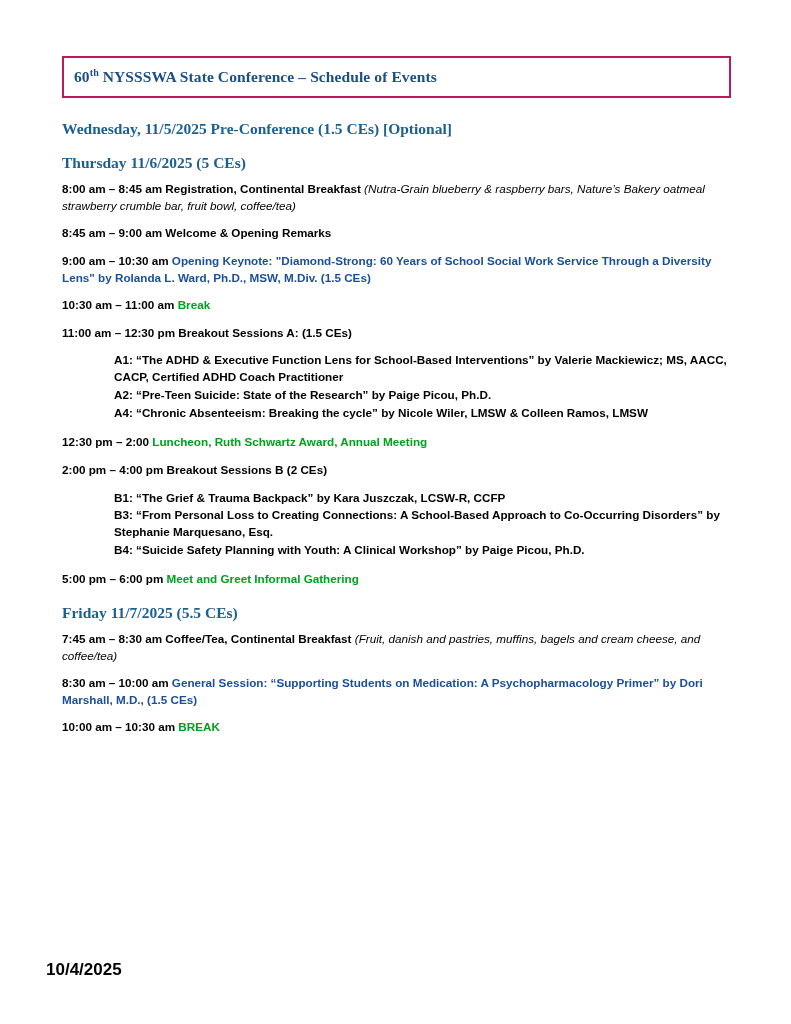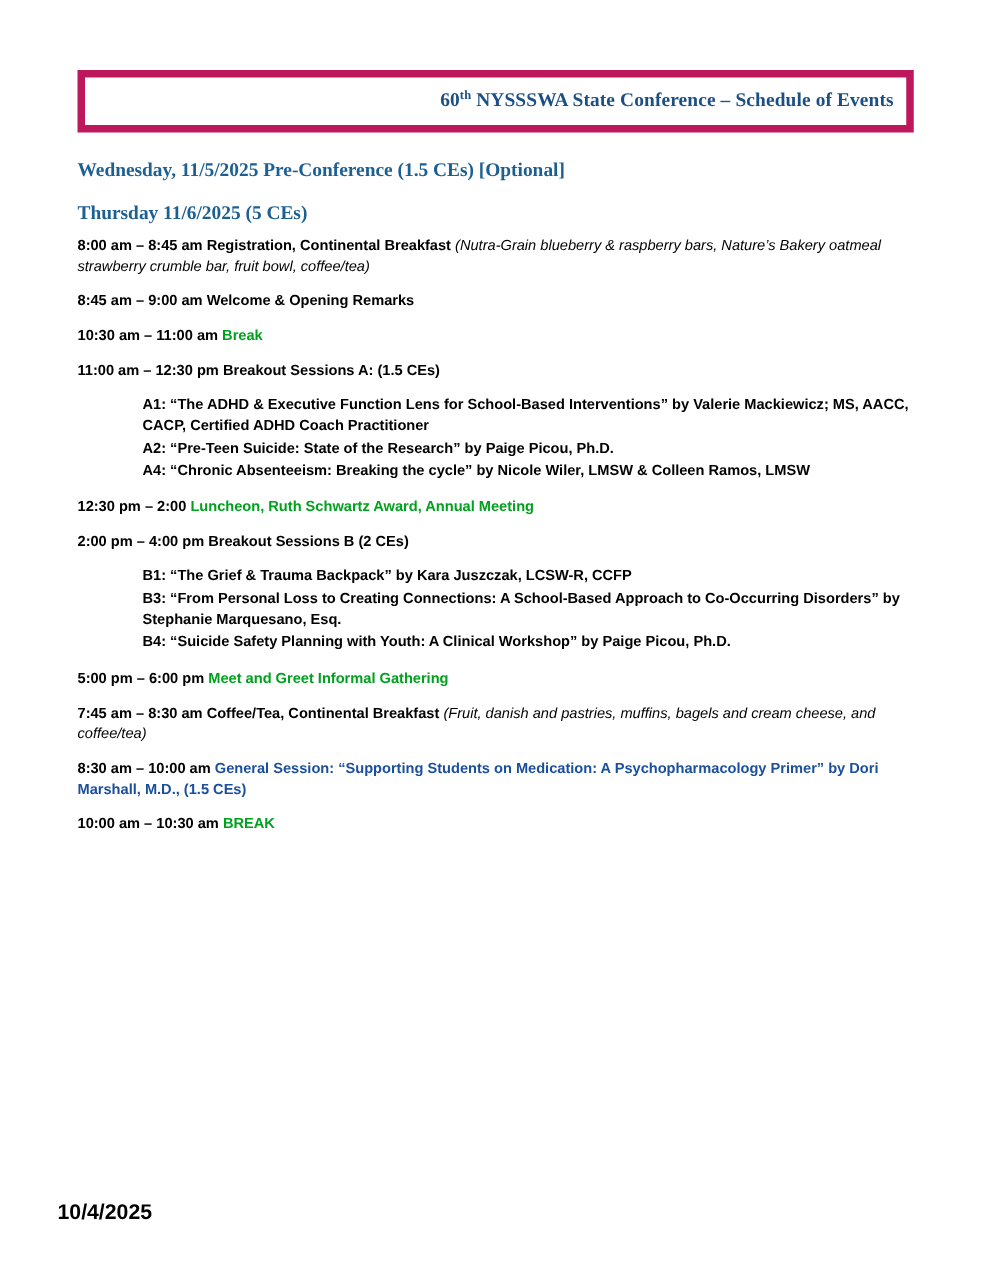--- a/index.html
+++ b/index.html
@@ -16,23 +16,23 @@
     overflow: hidden;
   }
   .page {
     position: relative;
     width: 791px;
     height: 1024px;
     box-sizing: border-box;
     padding: 56px 60px 0 62px;
   }
   .title-box {
-    border: 6px solid #be185d;
+    border: 2px solid #be185d;
     padding: 9px 10px 10px 10px;
-    text-align: right;
+    text-align: left;
     margin-bottom: 22px;
   }
   .title-box .title-text {
     font-family: "Liberation Serif", serif;
     font-weight: bold;
     font-size: 15.5px;
     color: #1c4f84;
     letter-spacing: 0.1px;
   }
   .title-box .title-text sup {
@@ -98,35 +98,37 @@
 
   <div class="title-box">
     <span class="title-text"><span>60</span><sup>th</sup><span> NYSSSWA State Conference – Schedule of Events</span></span>
   </div>
 
   <div id="schedule">
       <div class="day-head first">Wednesday, 11/5/2025  Pre-Conference (1.5 CEs) [Optional]</div>
       <div class="day-head">Thursday 11/6/2025 (5 CEs)</div>
       <div class="entry"><span class="time">8:00 am – 8:45 am  </span><span class="label">Registration,  Continental Breakfast </span><span class="ital">(Nutra-Grain blueberry &amp; raspberry bars, Nature’s Bakery oatmeal strawberry crumble bar, fruit bowl, coffee/tea)</span></div>
       <div class="entry"><span class="time">8:45 am – 9:00 am </span><span class="label">Welcome &amp; Opening Remarks</span></div>
+      <div class="entry"><span class="time">9:00 am – 10:30 am </span><span class="blue">Opening Keynote:  "Diamond-Strong:  60 Years of School Social Work Service Through a Diversity Lens" by Rolanda L. Ward, Ph.D., MSW, M.Div. (1.5 CEs)</span></div>
       <div class="entry"><span class="time">10:30 am – 11:00 am  </span><span class="green">Break</span></div>
       <div class="entry"><span class="time">11:00 am – 12:30 pm  </span><span class="label">Breakout Sessions A:  (1.5 CEs)</span></div>
       <div class="sessions">
         <div class="s-line">A1:  “The ADHD &amp; Executive Function Lens for School-Based Interventions” by Valerie Mackiewicz;  MS, AACC, CACP, Certified ADHD Coach Practitioner</div>
         <div class="s-line">A2:  “Pre-Teen Suicide: State of the Research” by Paige Picou, Ph.D.</div>
         <div class="s-line"> A4: “Chronic Absenteeism: Breaking the cycle” by Nicole Wiler, LMSW &amp; Colleen Ramos,  LMSW</div>
       </div>
       <div class="entry"><span class="time">12:30 pm – 2:00 </span><span class="green">Luncheon, Ruth Schwartz Award, Annual Meeting</span></div>
       <div class="entry"><span class="time">2:00 pm – 4:00 pm  </span><span class="label">Breakout Sessions B (2 CEs)</span></div>
       <div class="sessions">
         <div class="s-line">B1:  “The Grief &amp; Trauma Backpack” by Kara Juszczak, LCSW-R, CCFP</div>
         <div class="s-line">B3:  “From Personal Loss to Creating Connections: A School-Based Approach to Co-Occurring Disorders” by Stephanie Marquesano, Esq.</div>
         <div class="s-line">B4:  “Suicide Safety Planning with Youth: A Clinical Workshop” by Paige Picou, Ph.D.</div>
       </div>
       <div class="entry"><span class="time">5:00 pm – 6:00 pm  </span><span class="green">Meet and Greet Informal Gathering</span></div>
+      <div class="day-head">Friday 11/7/2025 (5.5 CEs)</div>
       <div class="entry"><span class="time">7:45 am – 8:30 am  </span><span class="label">Coffee/Tea, Continental Breakfast </span><span class="ital">(Fruit, danish and pastries, muffins, bagels and cream cheese, and coffee/tea)</span></div>
       <div class="entry"><span class="time">8:30 am – 10:00 am </span><span class="blue">General Session:  “Supporting Students on Medication: A Psychopharmacology Primer” by Dori Marshall, M.D.,  (1.5 CEs)</span></div>
       <div class="entry"><span class="time">10:00 am – 10:30 am  </span><span class="green">BREAK</span></div>
     </div>
 
   <div class="footer-date">10/4/2025</div>
 
 </div>
 
 </body></html>

